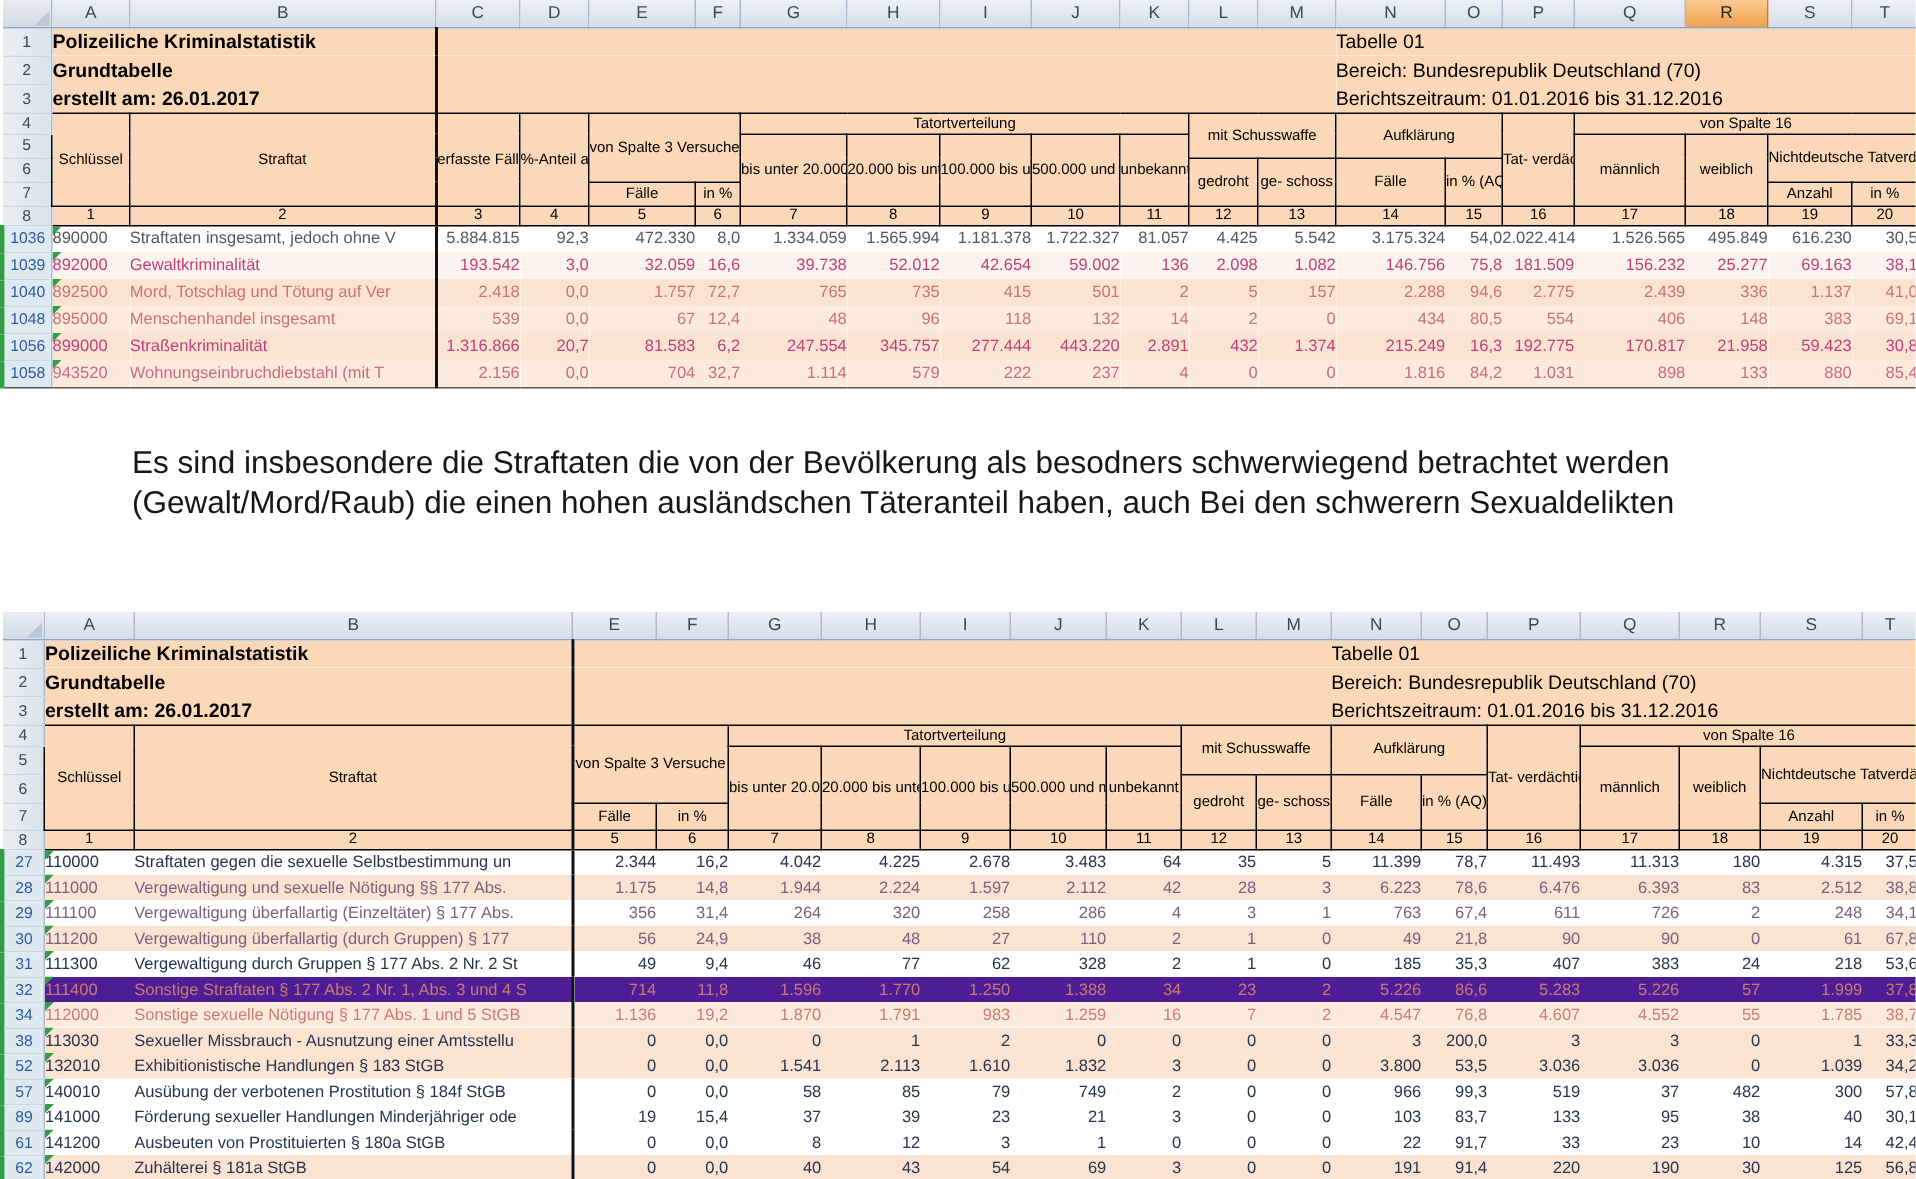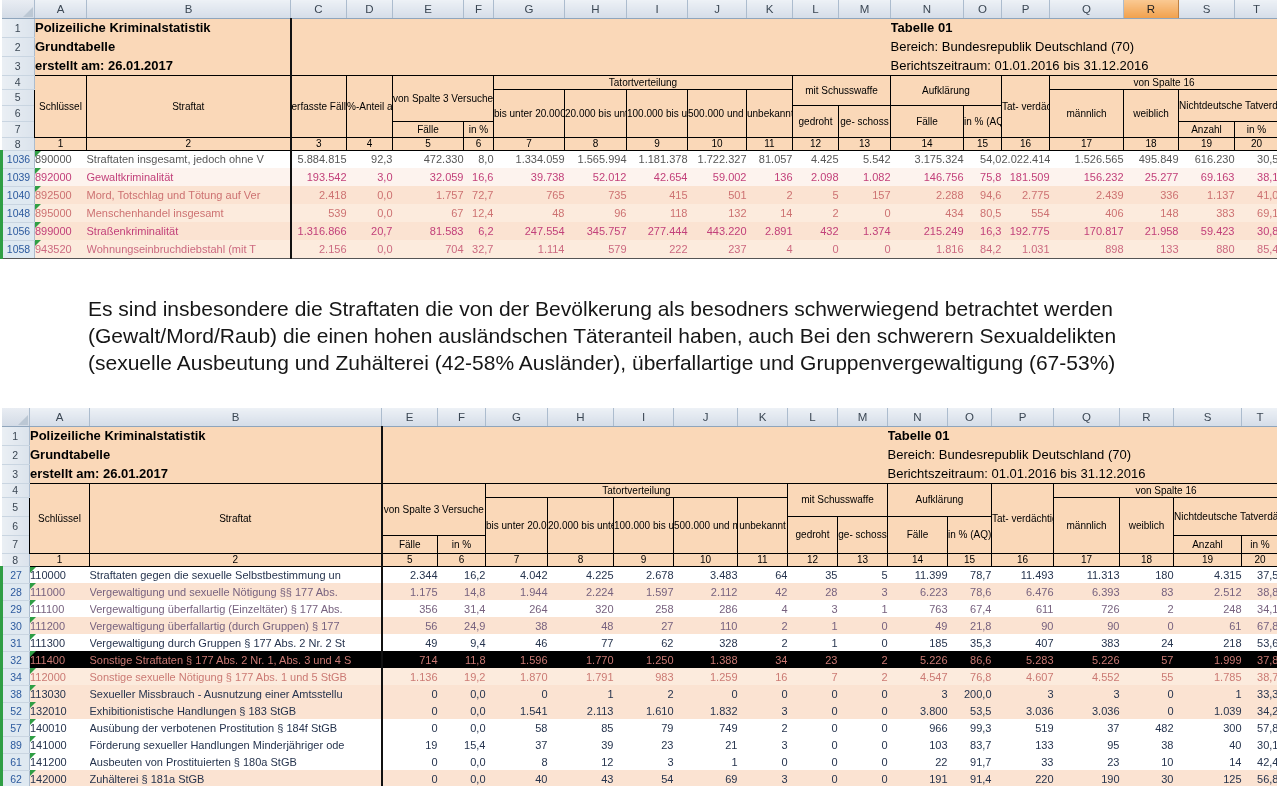--- a/index.html
+++ b/index.html
@@ -19,21 +19,21 @@
     border-left:10px solid transparent;border-bottom:10px solid #BBC7D4}
 
   .gut{background:linear-gradient(90deg,#EAEFF4,#DBE3EC);border-right:1px solid #ACBCCE;
     border-bottom:1px solid #C9D5E1;text-align:center;font-size:10.5px;color:#3B4754}
   .gut.filt{background:#DFE9F1;color:var(--filtered-num,#2C5A9E);
     border-left:3px solid var(--green,#2F9E44)}
 
   .tleft{background:var(--peach,#FAD8B8);font-weight:bold;font-size:13px;color:#000;padding-left:4px}
   .tmid{background:var(--peach,#FAD8B8)}
   .tright{background:var(--peach,#FAD8B8);font-size:13px;padding-left:7px;color:#000}
-  .tright.b{font-weight:bold}
+  .tright.b{font-weight:normal}
 
   .hc{background:var(--peach,#FAD8B8);border:1px solid #000;font-size:10px;line-height:11px;
     text-align:center;white-space:normal;word-wrap:break-word;color:#000}
   .hnum{background:var(--peach,#FAD8B8);border:1px solid #000;font-size:10px;text-align:center;color:#000}
 
   .pane-right{border-right:2px solid #111 !important}
   .key{font-size:11px;padding-left:8px;position:relative}
   .tri{position:absolute;left:0;top:0;width:0;height:0;
     border-top:6px solid var(--green,#2F9E44);border-right:6px solid transparent}
   .name{font-size:11px;padding-left:4px}
@@ -315,21 +315,20 @@
           <td class="num lastrow" style="color:#CC6A80">880</td>
           <td class="num lastrow" style="color:#CC6A80">85,4</td>
         </tr>
       </tbody>
     </table>
   </div>
 
 <div id="note">
   <div>Es sind insbesondere die Straftaten die von der Bevölkerung als besodners schwerwiegend betrachtet werden</div>
   <div>(Gewalt/Mord/Raub) die einen hohen ausländschen Täteranteil haben, auch Bei den schwerern Sexualdelikten</div>
-  <div>(sexuelle Ausbeutung und Zuhälterei (42-58% Ausländer),  überfallartige und Gruppenvergewaltigung (67-53%)</div>
 </div>
 
 <div id="bottom-sheet">
     <table class="grid" style="width:1277px">
       <colgroup>
         <col style="width:28px">
         <col style="width:60px">
         <col style="width:292px">
         <col style="width:56px">
         <col style="width:48px">
@@ -545,21 +544,21 @@
           <td class="num" style="color:#26344E">1</td>
           <td class="num" style="color:#26344E">0</td>
           <td class="num" style="color:#26344E">185</td>
           <td class="num" style="color:#26344E">35,3</td>
           <td class="num" style="color:#26344E">407</td>
           <td class="num" style="color:#26344E">383</td>
           <td class="num" style="color:#26344E">24</td>
           <td class="num" style="color:#26344E">218</td>
           <td class="num" style="color:#26344E">53,6</td>
         </tr>
-        <tr style="height:17px;background:#000000">
+        <tr style="height:17px;background:#4c1d95">
           <td class="gut filt">32</td>
           <td class="key" style="color:#CB7A74"><span class="tri"></span>111400</td>
           <td class="name pane-right" style="color:#CB7A74">Sonstige Straftaten § 177 Abs. 2 Nr. 1, Abs. 3 und 4 S</td>
           <td class="num" style="color:#CB7A74">714</td>
           <td class="num" style="color:#CB7A74">11,8</td>
           <td class="num" style="color:#CB7A74">1.596</td>
           <td class="num" style="color:#CB7A74">1.770</td>
           <td class="num" style="color:#CB7A74">1.250</td>
           <td class="num" style="color:#CB7A74">1.388</td>
           <td class="num" style="color:#CB7A74">34</td>

